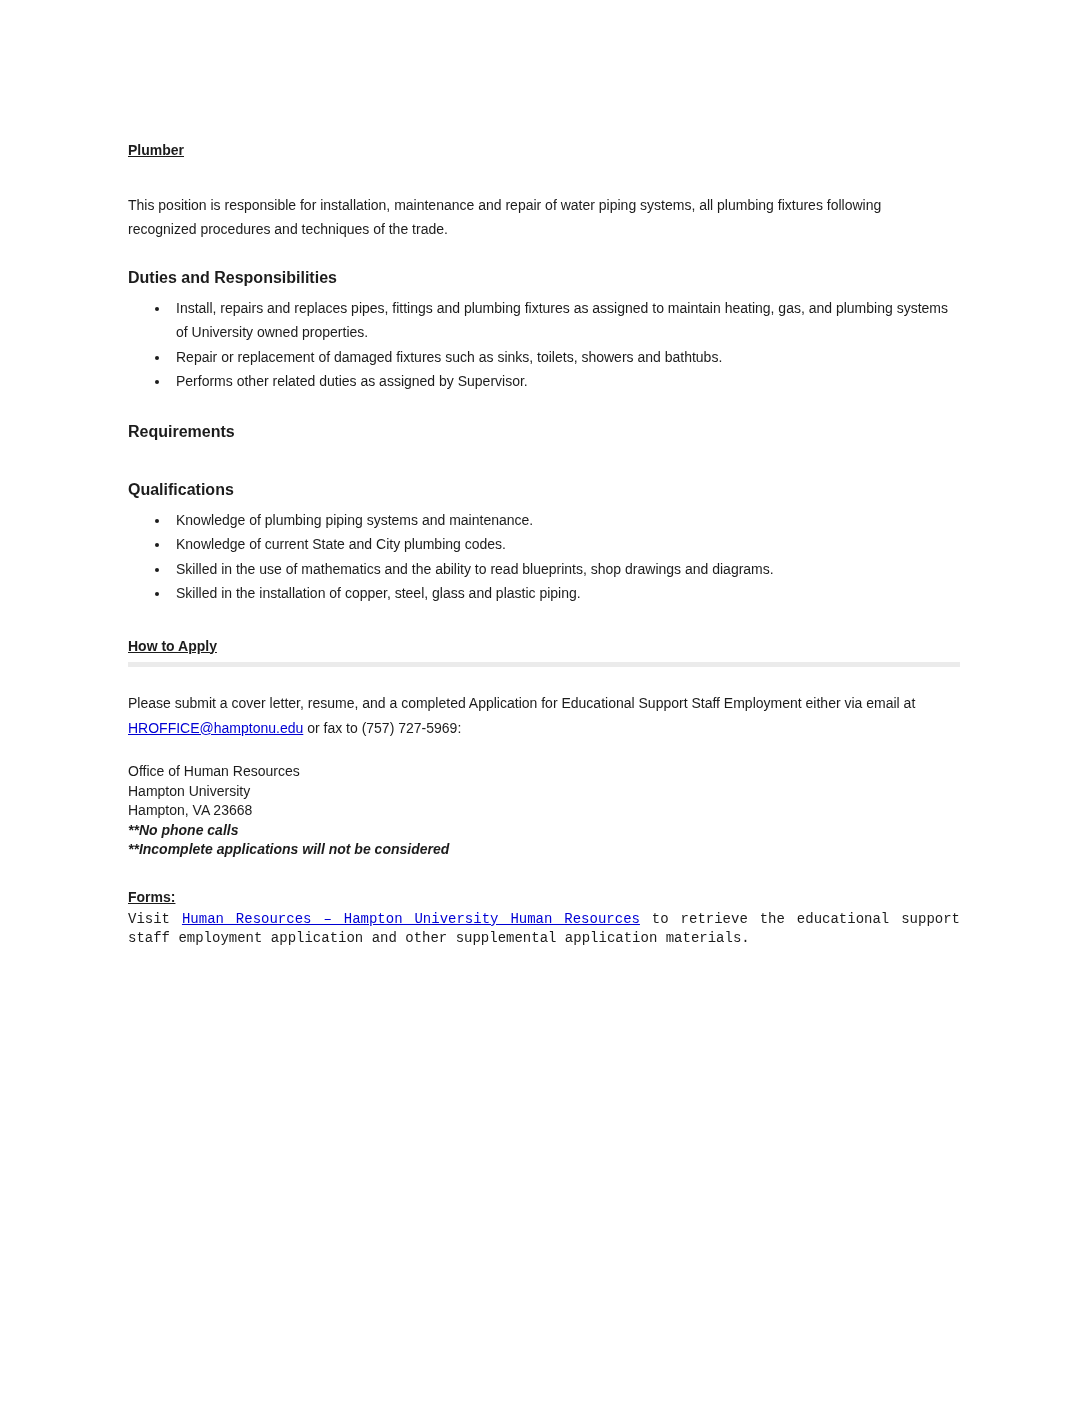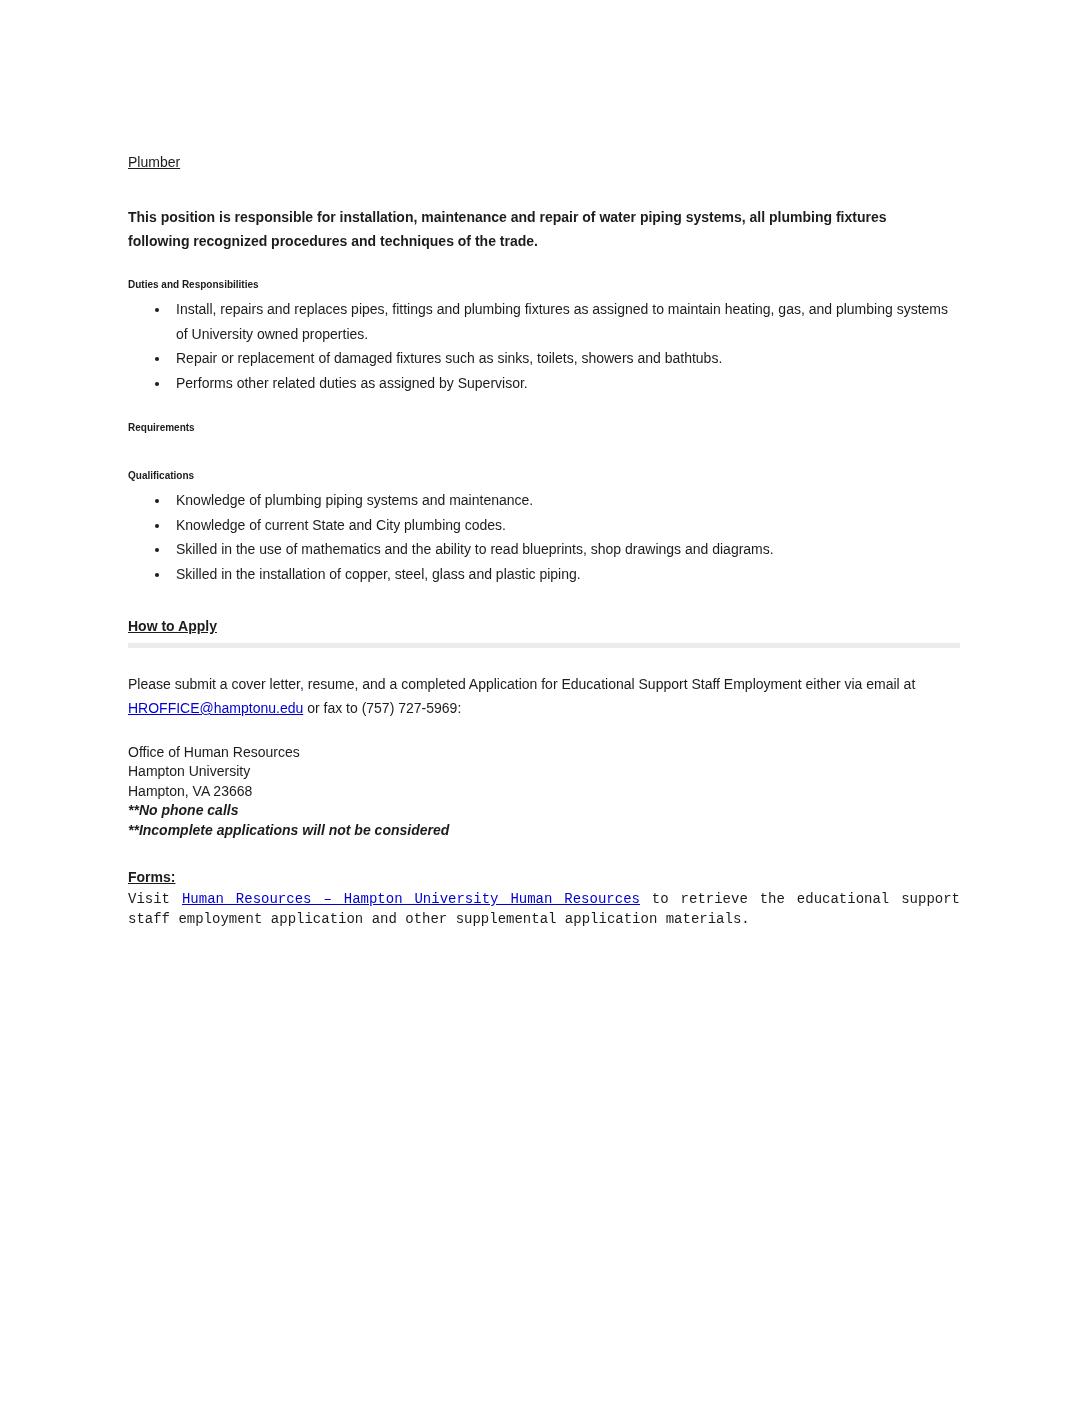--- a/index.html
+++ b/index.html
@@ -19,31 +19,30 @@
     min-height: 1408px;
     background: var(--page-bg);
     color: var(--text);
     font-family: "Liberation Sans", "DejaVu Sans", sans-serif;
     font-size: 14px;
     line-height: 1.75;
     padding: 134px 128px 60px 128px;
   }
   .doc-title {
     font-size: 14px;
-    font-weight: normal;
+    font-weight: bold;
     text-decoration: underline;
-    margin: 16px 0 30px 0;
+    margin: 4px 0 30px 0;
   }
   .intro {
     margin: 0 12px 22px 0;
-    font-weight: bold;
   }
   .section { margin: 0; }
   .section-heading {
-    font-size: 10px;
+    font-size: 16px;
     font-weight: bold;
     margin: 0 0 4px 0;
   }
   ul.bullet-list {
     margin: 0;
     padding: 0 0 0 34px;
     list-style: disc outside;
   }
   ul.bullet-list li { padding-left: 6px; margin-left: 8px; }
   .sec-duties { margin-bottom: 24px; }

